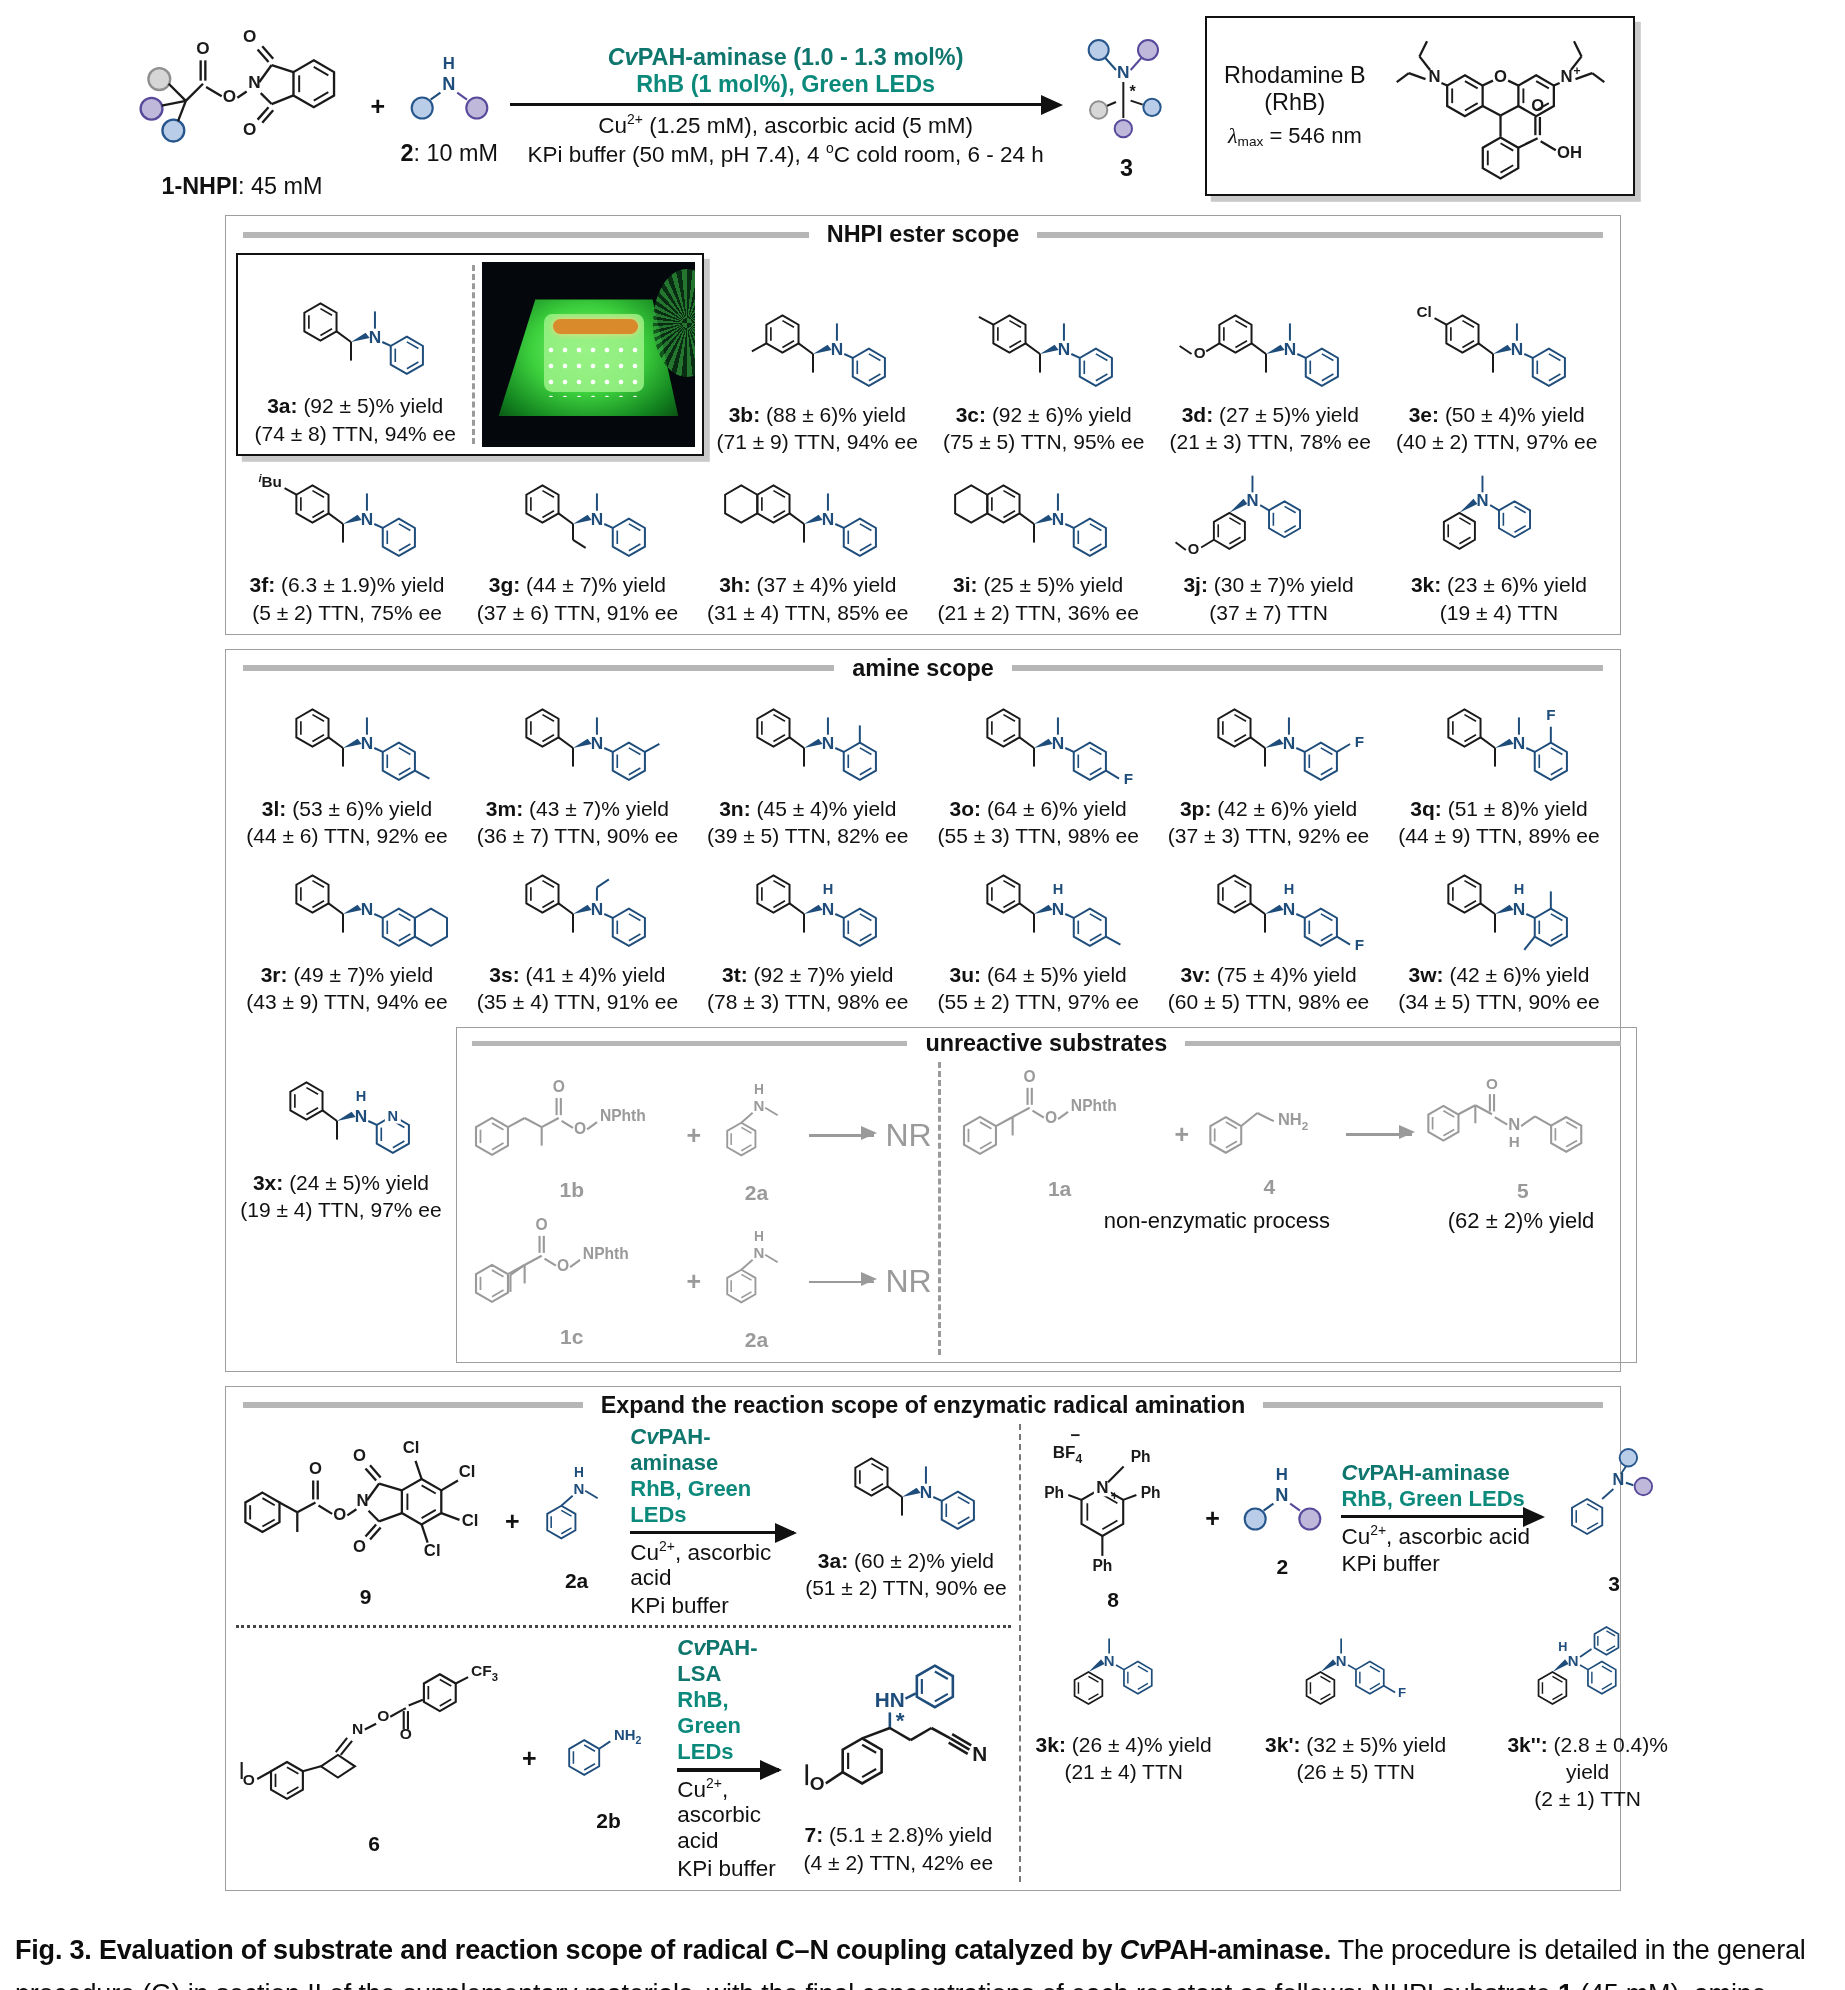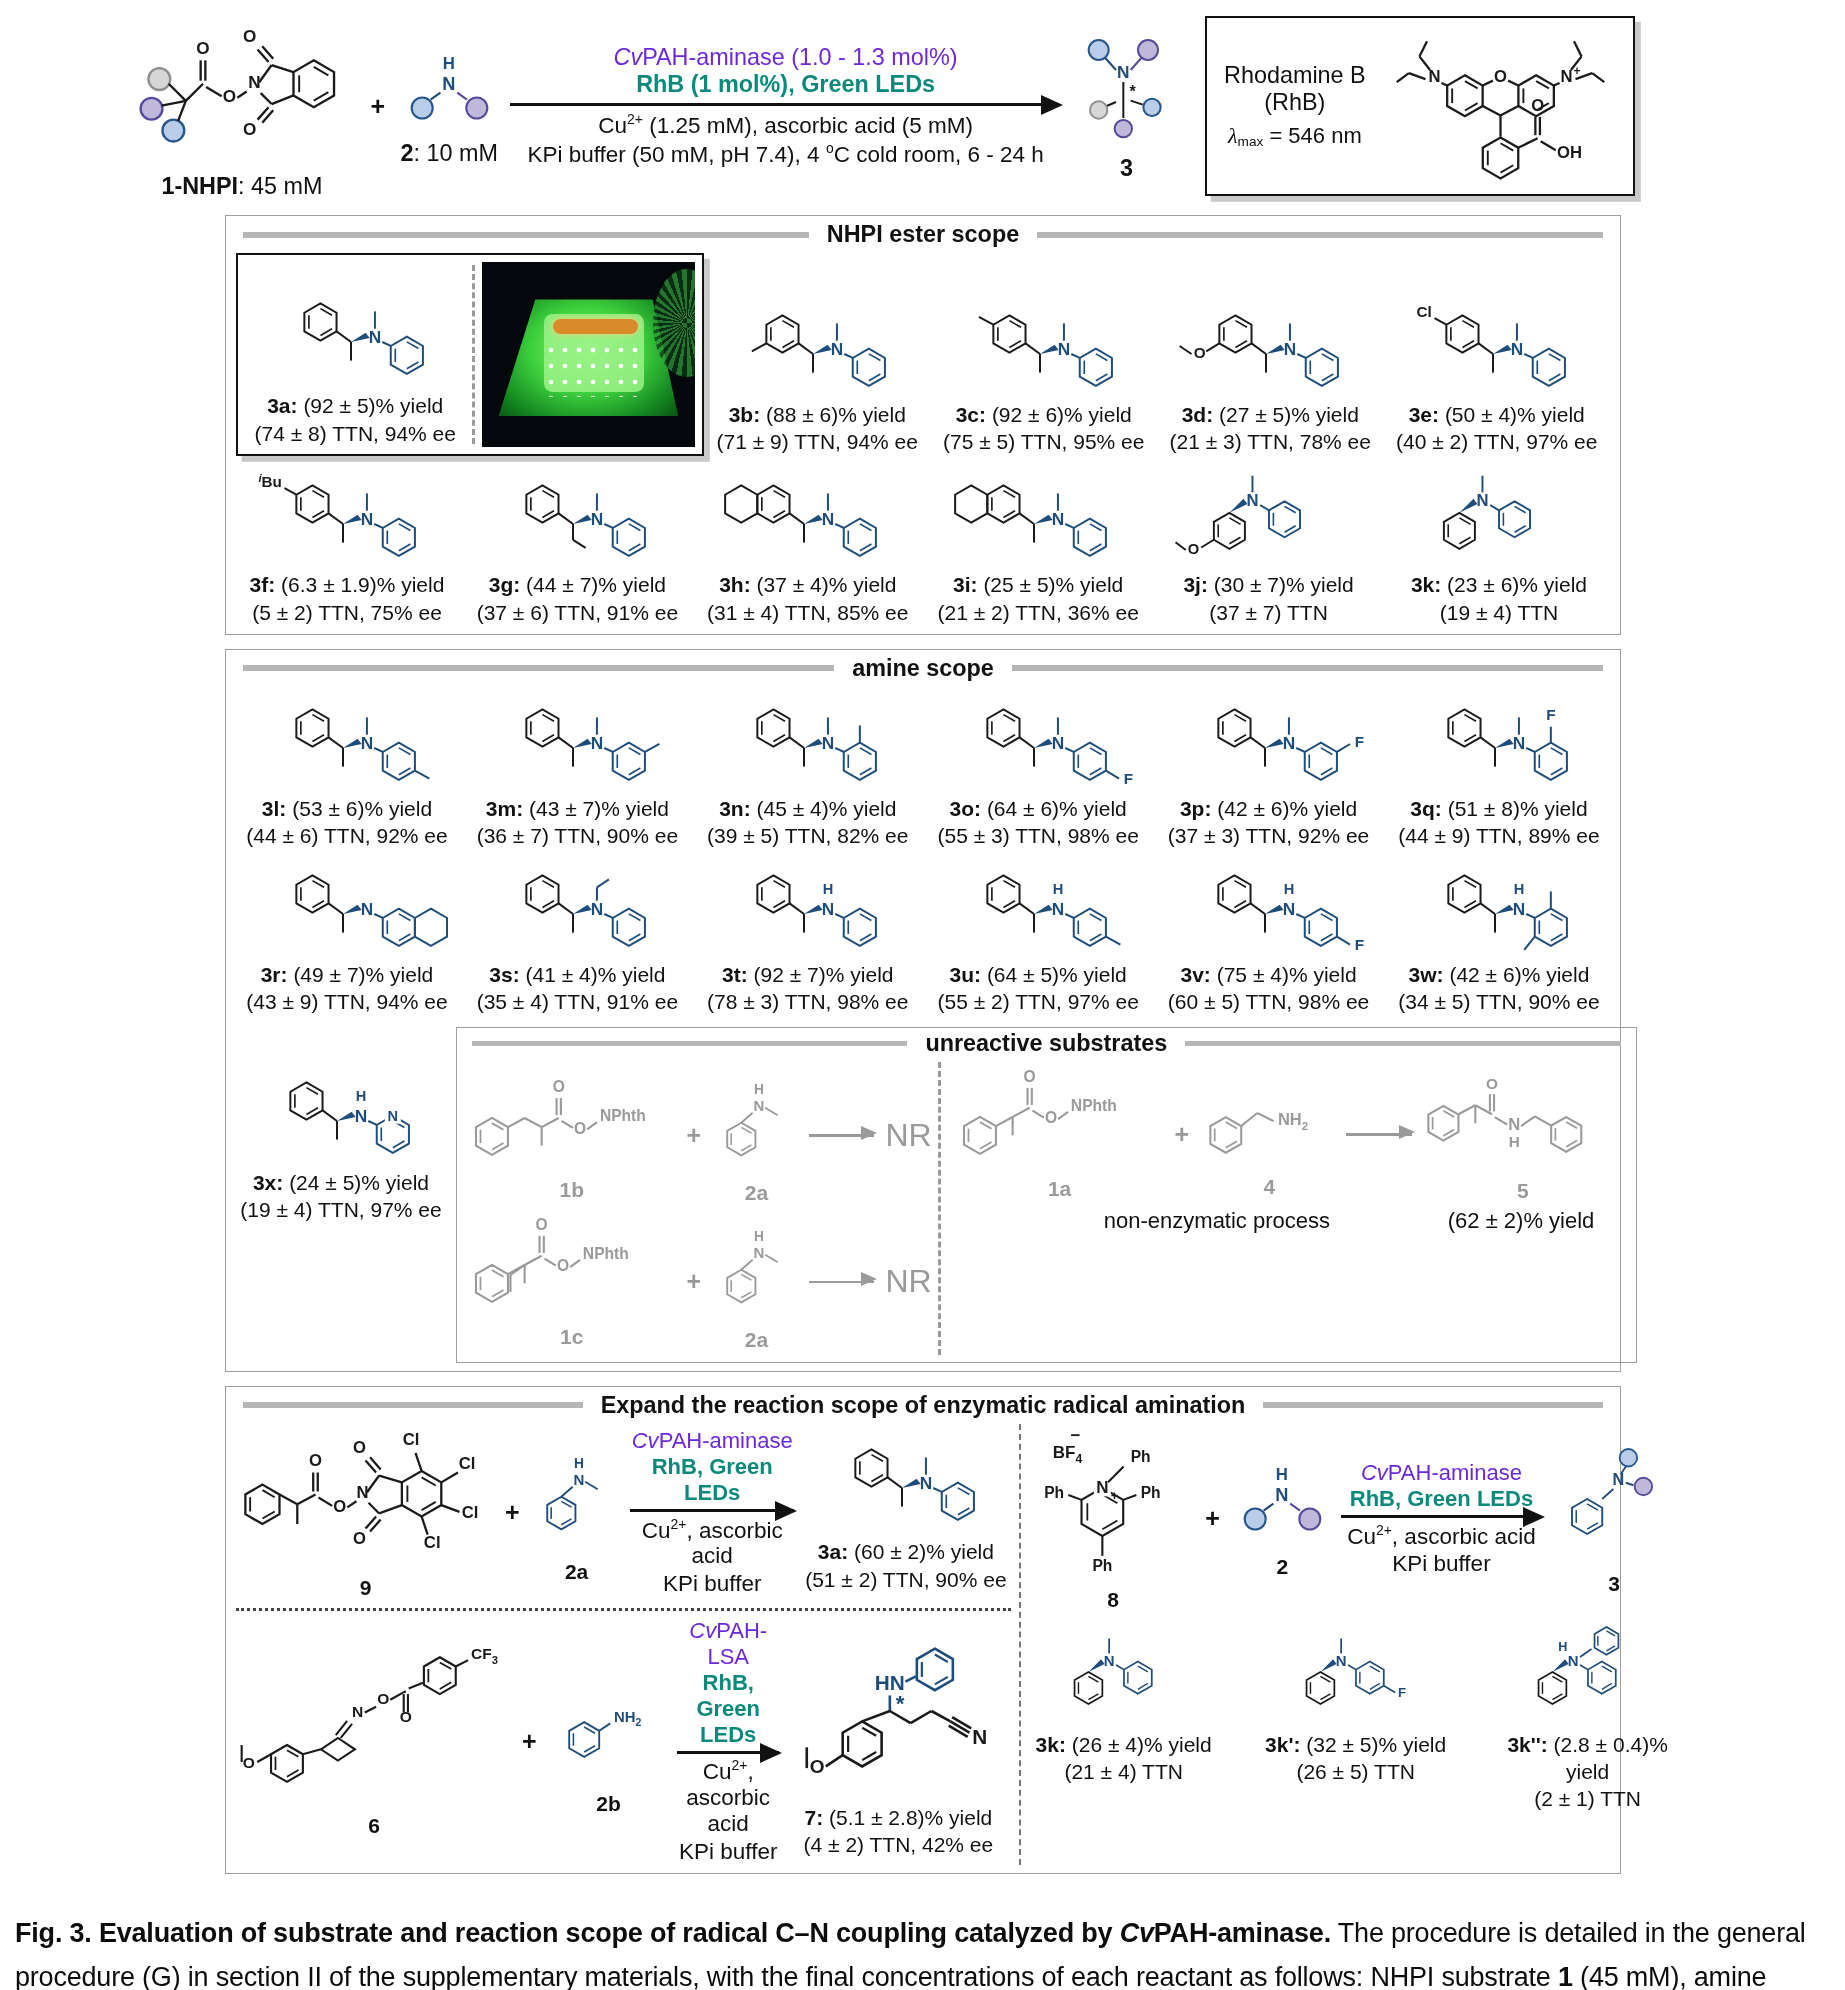--- a/index.html
+++ b/index.html
@@ -8,21 +8,21 @@
   .b { font-weight:bold; }
   sup { font-size:0.62em; }
 
   
   .scheme { display:flex; align-items:center; margin-left:125px; gap:8.3px; height:192px; }
   .sc-item { text-align:center; }
   .sc-lbl { font-size:23.4px; margin-top:1.7px; }
   .plus { font-size:25px; font-weight:bold; padding:0 3.3px; }
   .plus.gray { color:#9a9a9a; }
   .cond-block { text-align:center; width:551px; font-size:22.5px; }
-  .c1 { color:#6d28d9; font-weight:normal; font-size:23.4px; }
+  .c1 { color:#0f766e; font-weight:bold; font-size:23.4px; }
   .c2 { color:#0b8a7c; font-weight:bold; font-size:23.4px; margin-bottom:3.3px; }
   .c3 { font-size:22.5px; margin-top:1.7px; }
   .arrow { position:relative; height:3.3px; background:#111; margin:5px 1.7px 5px 0; }
   .arrow:after { content:""; position:absolute; right:-3.3px; top:-8.3px; border-left:22px solid #111; border-top:10px solid transparent; border-bottom:10px solid transparent; }
   .arrow.sm { margin:3.3px 0; }
   .arrow.gray { background:#9a9a9a; height:2.5px; }
   .arrow.gray:after { border-left-color:#9a9a9a; border-left-width:16.7px; border-top-width:7.5px; border-bottom-width:7.5px; }
   .rhb-box { border:2.5px solid #111; box-shadow:5.8px 5.8px 0 #c9c9c9; background:#fff; display:flex; align-items:center; padding:5px 8.3px; margin-left:13.4px; }
   .rhb-text { text-align:center; font-size:23.4px; width:159px; }
   .rhb-text .lam { font-size:22px; margin-top:6.7px; }
@@ -69,21 +69,21 @@
   .garrow { width:67px; }
   .note { font-size:22px; margin-top:1.7px; }
 
   
   .ex-body { display:flex; }
   .ex-left { width:57%; padding-right:8.3px; }
   .ex-right { flex:1; border-left:2.5px dashed #777; padding-left:10px; }
   .hsep { border-top:3.3px dotted #444; margin:6.7px 0; }
   .rxnrow { display:flex; align-items:center; gap:6.7px; }
   .rx-item { text-align:center; }
-  .cond { text-align:center; width:200px; font-size:21px; }
+  .cond { width:200px; font-size:21px; }
   .cond .c1, .cond .c2 { font-size:22px; }
   .prodrow { display:flex; justify-content:space-between; margin-top:5px; }
   .prodrow .cell { width:185px; }
 
   
   .caption { width:1820px; margin:38px 0 0 15px; font-size:27px; line-height:1.62; letter-spacing:-0.2px; color:#0c0c0c; }
 
   svg text { font-family:"Liberation Sans", sans-serif; }
 </style>
 </head>

